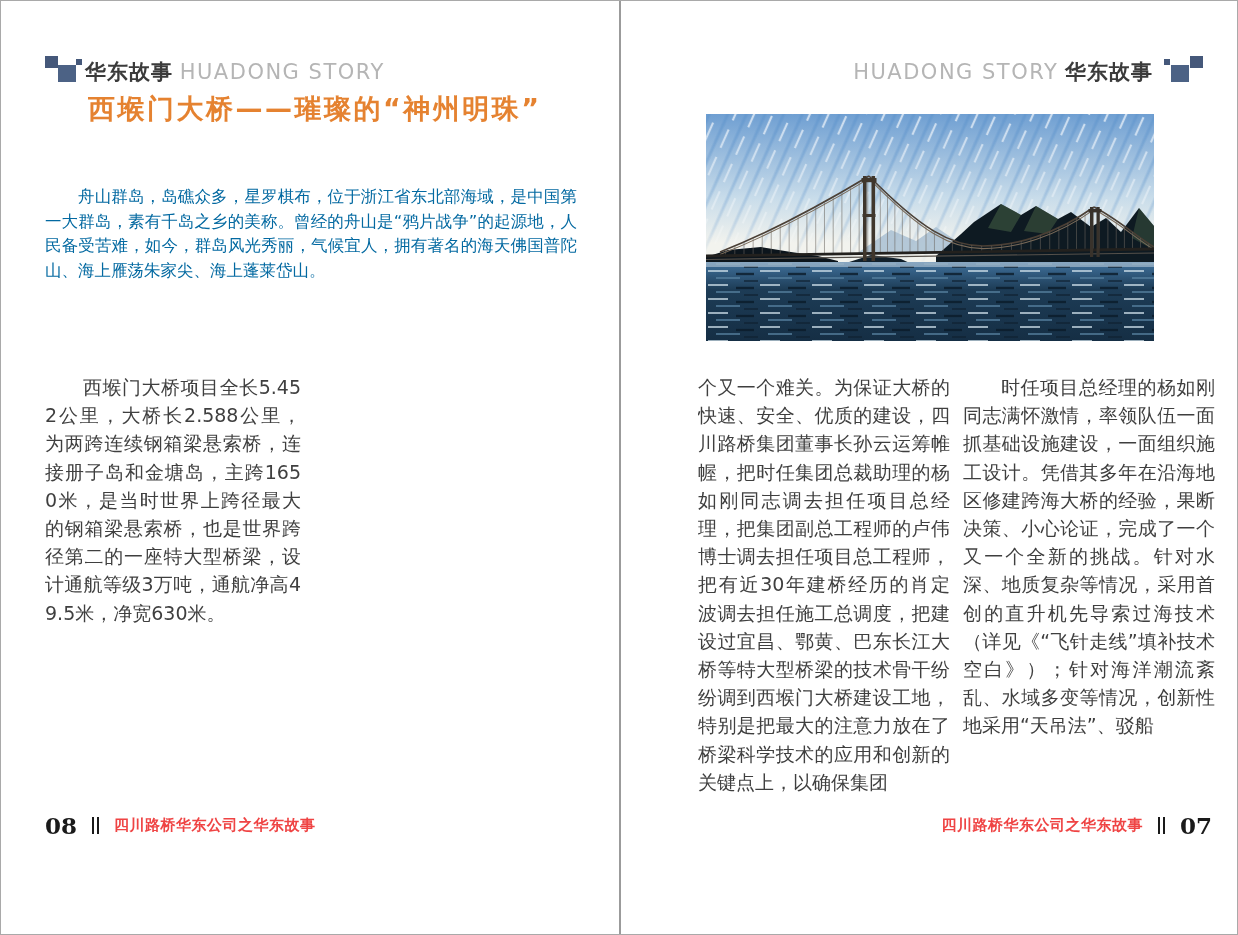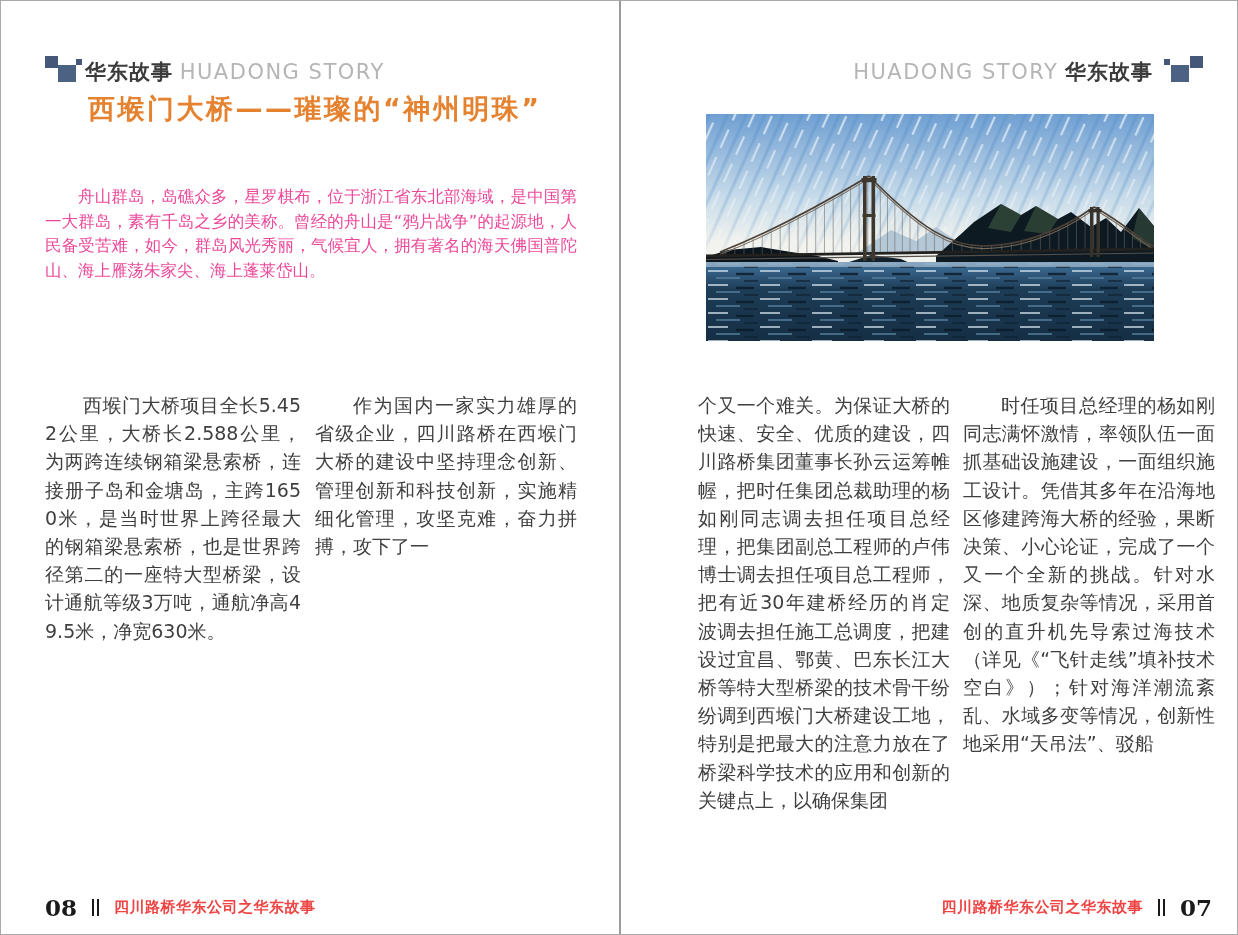--- a/index.html
+++ b/index.html
@@ -16,38 +16,38 @@
   .brand-cn{font-weight:bold;color:#3b3b3b;letter-spacing:1px;}
   .brand-en{color:#b5b5b5;letter-spacing:1.5px;}
 
   .title{
     position:absolute;left:58px;top:90px;width:520px;
     font-size:27px;font-weight:bold;color:#e58230;letter-spacing:2.5px;white-space:nowrap;margin-left:29px;
   }
 
   .intro{
     position:absolute;left:44px;top:184px;width:532px;
-    font-size:16.5px;line-height:24.6px;color:#ec4899;
+    font-size:16.5px;line-height:24.6px;color:#0369a1;
     text-align:justify;word-break:break-all;
   }
   .intro p{margin:0;text-indent:2em;}
 
   .col{
-    position:absolute;top:390px;height:452px;
+    position:absolute;top:372px;height:452px;
     font-size:19px;line-height:28.2px;color:#3f3f3f;
     text-align:justify;word-break:break-all;overflow:hidden;
   }
   .col p{margin:0;text-indent:2em;}
   .col p.cont{text-indent:0;}
   .lp-col1{left:44px;width:256px;}
   .lp-col2{left:314px;width:262px;}
   .rp-col1{left:697px;width:252px;}
   .rp-col2{left:962px;width:252px;}
 
-  .footer{position:absolute;top:895px;display:flex;align-items:center;gap:15px;}
+  .footer{position:absolute;top:813px;display:flex;align-items:center;gap:15px;}
   .footer-left{left:44px;}
   .footer-right{right:25px;}
   .pagenum{font-family:"DejaVu Serif",serif;font-weight:bold;font-size:23px;color:#1a1a1a;line-height:1;}
   .fbar{width:3px;height:17px;border-left:2.5px solid #1a1a1a;border-right:2.5px solid #1a1a1a;}
   .ftext{font-size:15px;font-weight:bold;color:#ef4444;letter-spacing:0.5px;}
 
   .illustration{position:absolute;left:705px;top:113px;width:448px;height:227px;}
   .illustration svg{display:block;width:100%;height:100%;}
 </style>
 </head>
@@ -71,21 +71,20 @@
     <div class="title">西堠门大桥——璀璨的“神州明珠”</div>
 
     <div class="intro">
       <p>舟山群岛，岛礁众多，星罗棋布，位于浙江省东北部海域，是中国第一大群岛，素有千岛之乡的美称。曾经的舟山是“鸦片战争”的起源地，人民备受苦难，如今，群岛风光秀丽，气候宜人，拥有著名的海天佛国普陀山、海上雁荡朱家尖、海上蓬莱岱山。</p>
     </div>
 
     <div class="col lp-col1">
       <p>西堠门大桥项目全长5.452公里，大桥长2.588公里，为两跨连续钢箱梁悬索桥，连接册子岛和金塘岛，主跨1650米，是当时世界上跨径最大的钢箱梁悬索桥，也是世界跨径第二的一座特大型桥梁，设计通航等级3万吨，通航净高49.5米，净宽630米。</p>
     </div>
     <div class="col lp-col2">
-      <p>作为国内一家实力雄厚的省级企业，四川路桥在西堠门大桥的建设中坚持理念创新、管理创新和科技创新，实施精细化管理，攻坚克难，奋力拼搏，攻下了一</p>
     </div>
 
     <div class="footer footer-left">
       <span class="pagenum">08</span>
       <span class="fbar"></span>
       <span class="ftext">四川路桥华东公司之华东故事</span>
     </div>
   </div>
 
   <div>

